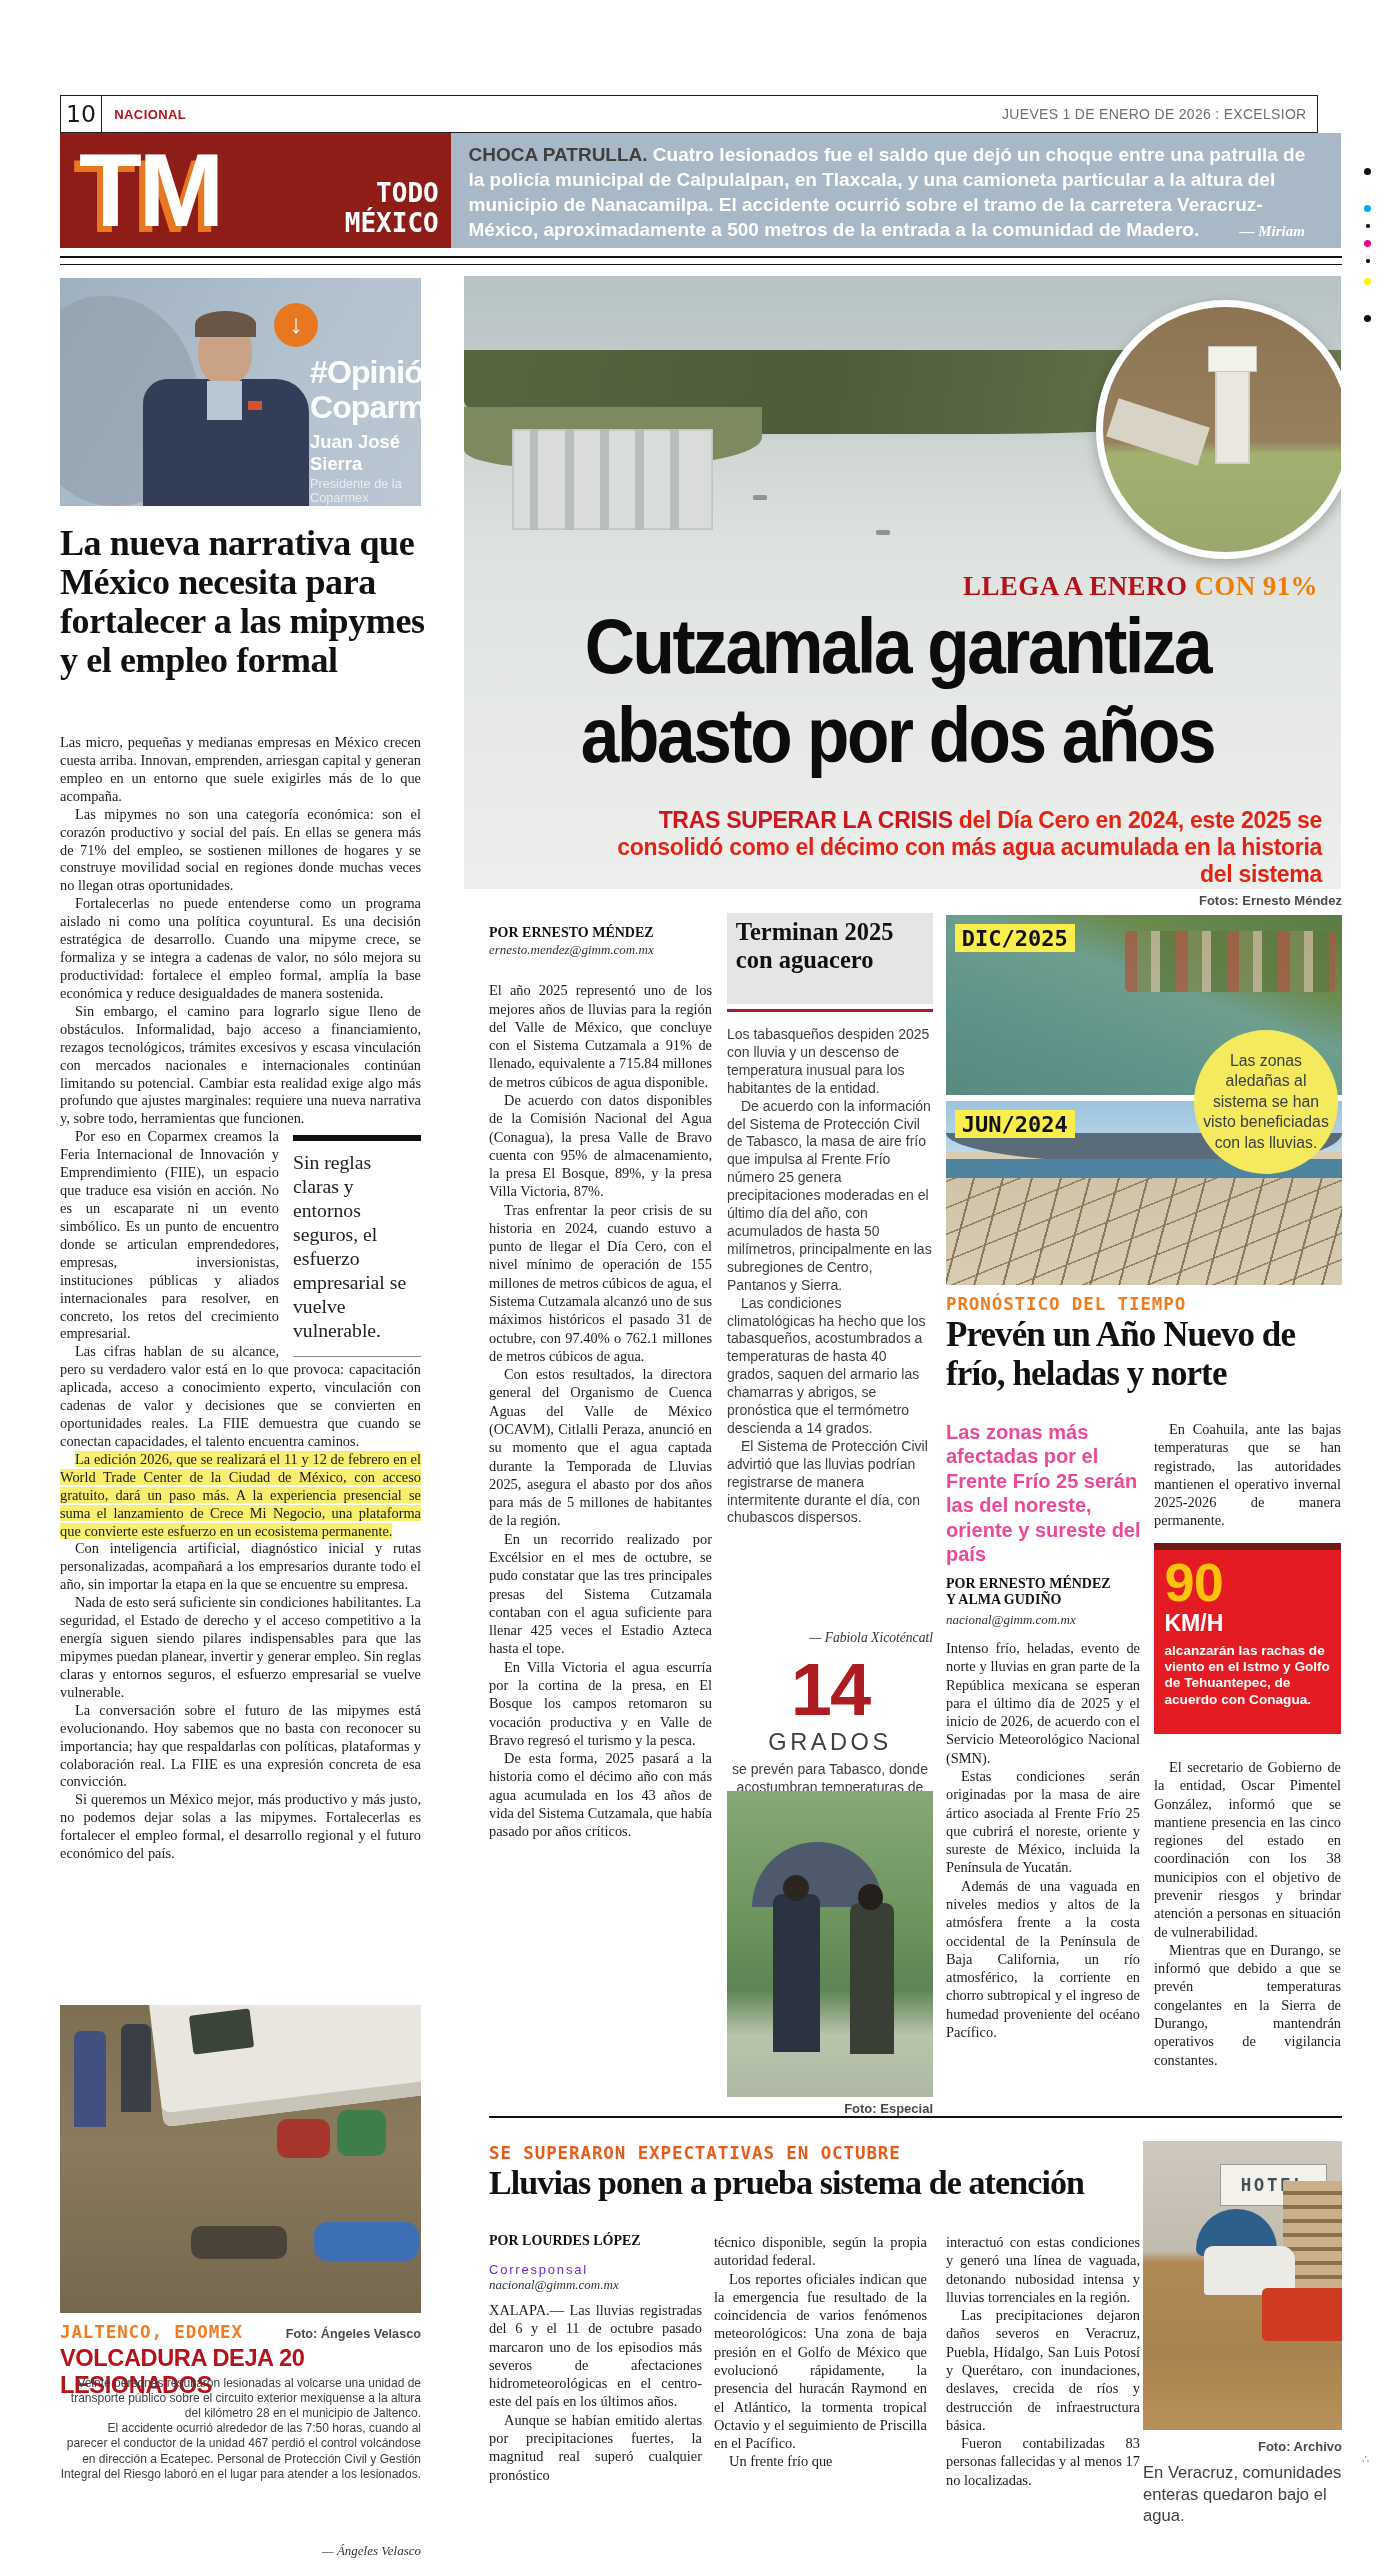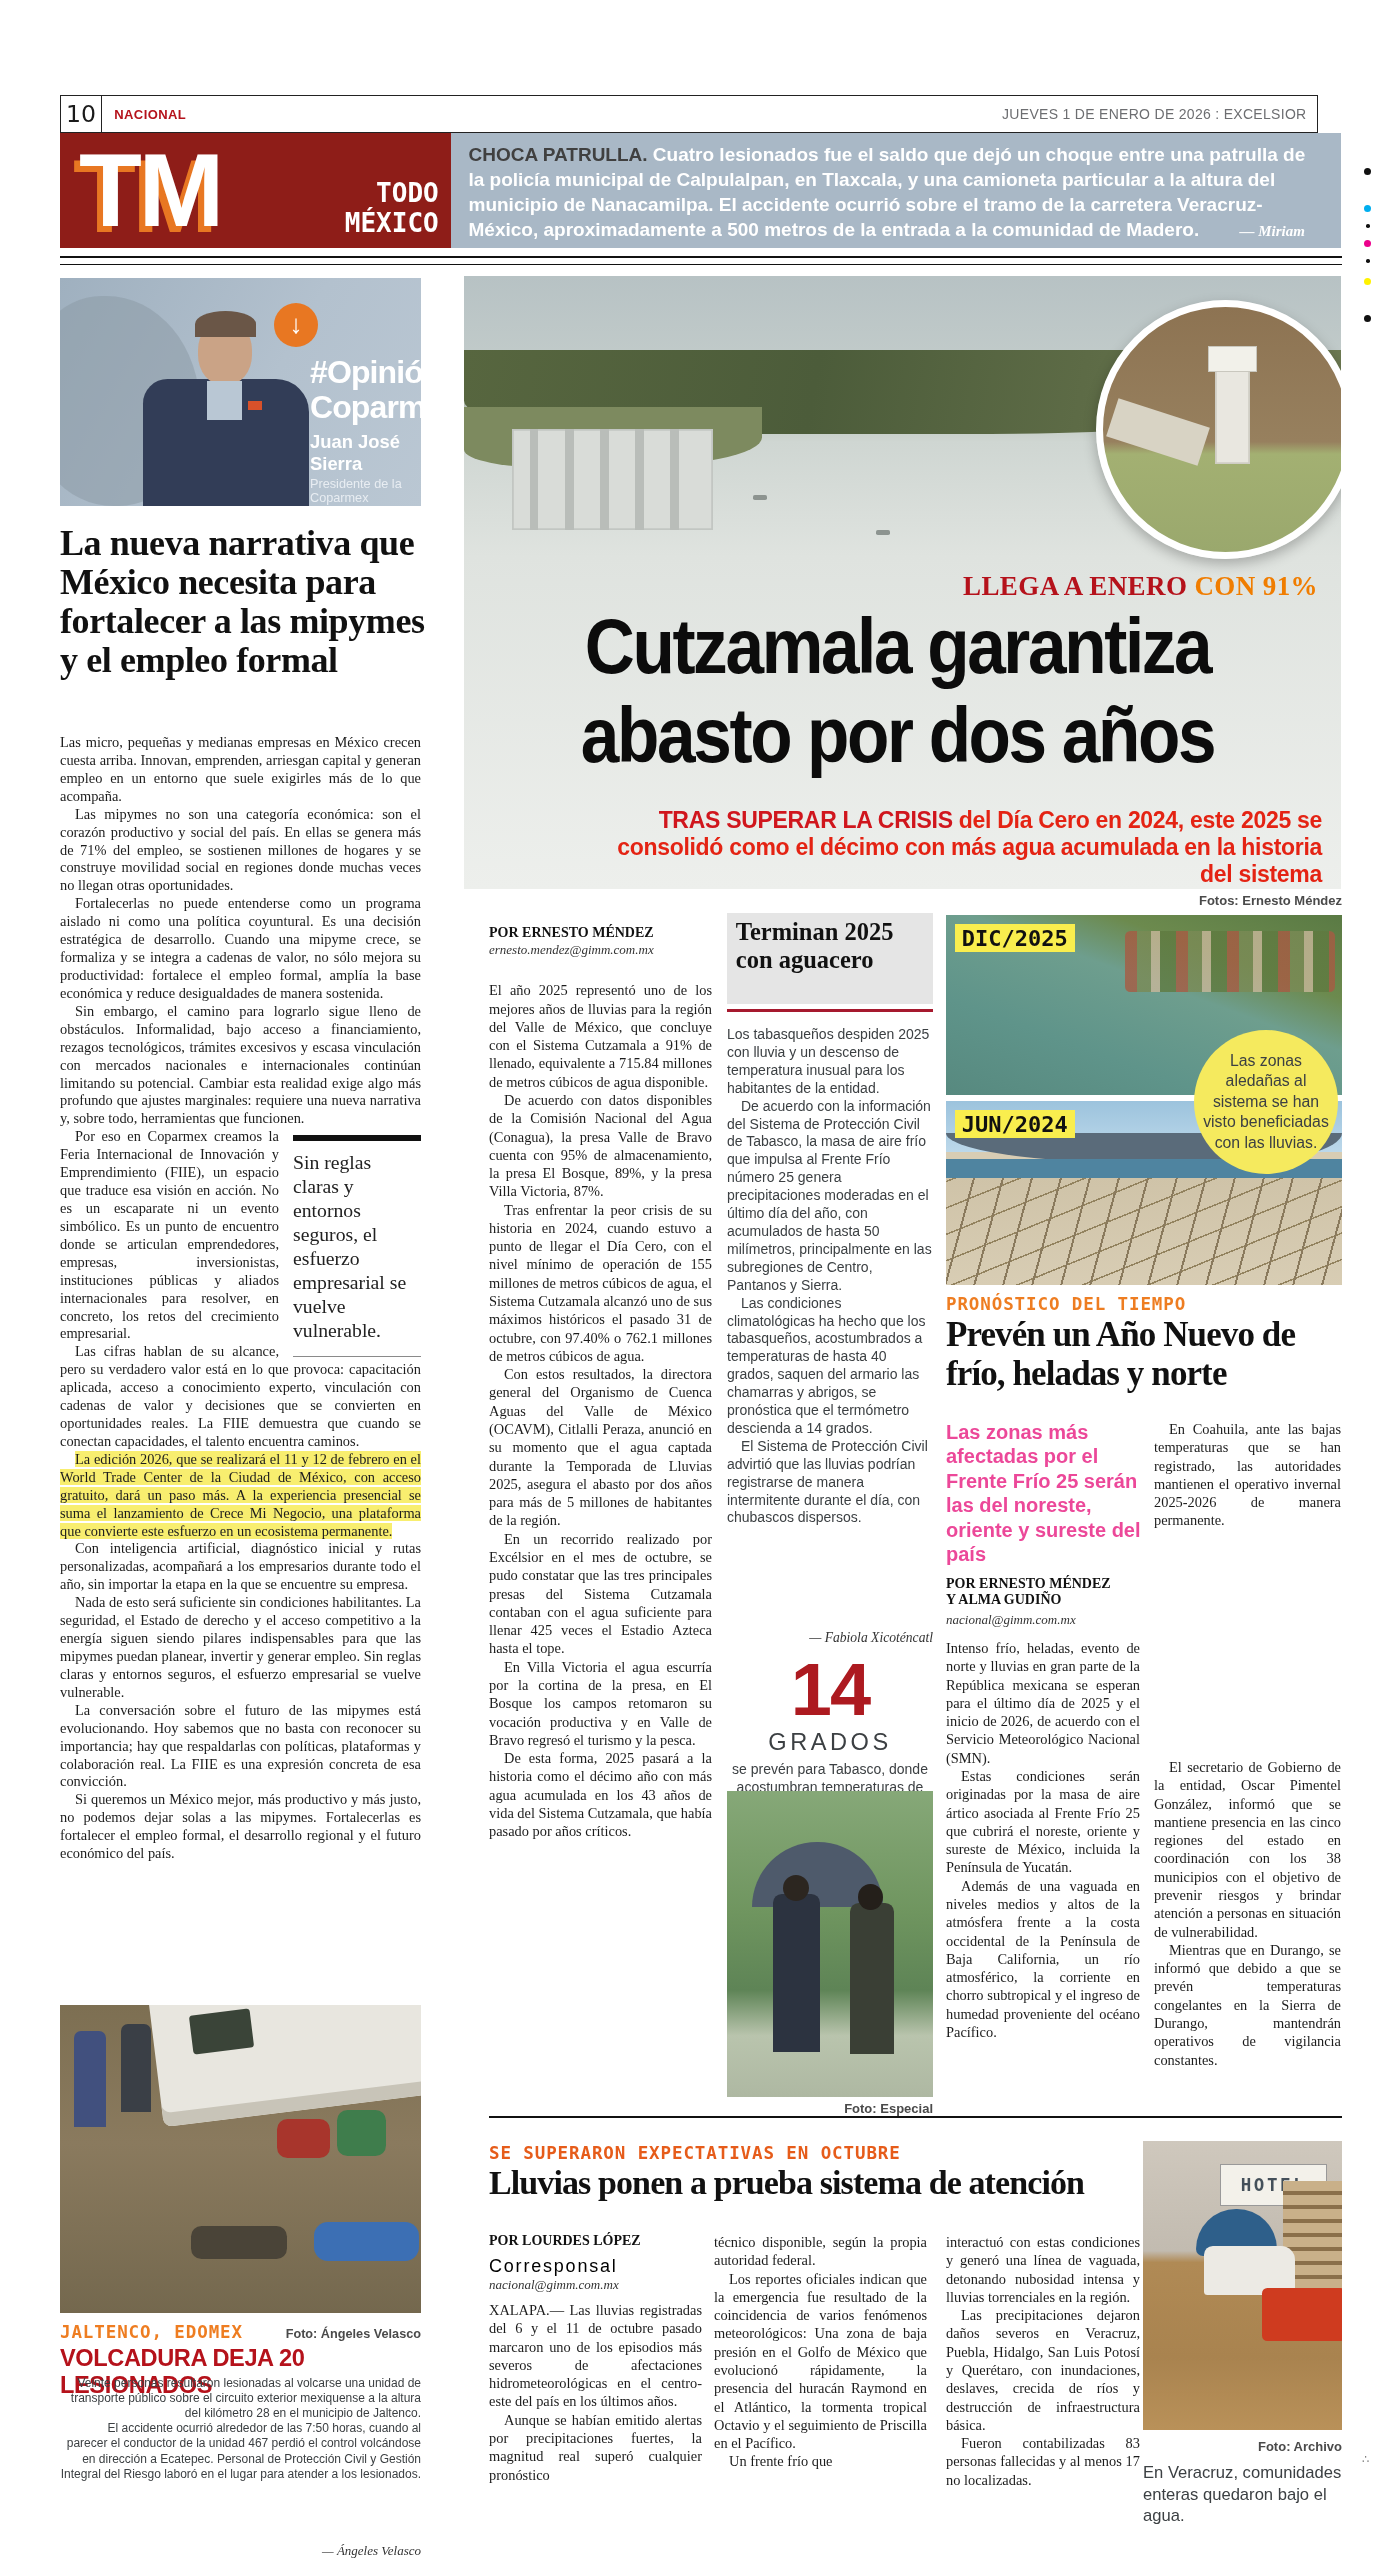--- a/index.html
+++ b/index.html
@@ -157,21 +157,21 @@
   .vol-body{left:60px;top:2376px;width:361px;height:166px;font-size:12px;line-height:1.26;color:#3c4043;text-align:right;overflow:hidden;}
   .vol-body p.ind{text-indent:14px;}
   .vol-by{left:60px;top:2543px;width:361px;text-align:right;font-family:"Liberation Serif",serif;font-style:italic;font-size:13px;color:#333;}
 
   
   .sec-rule{left:489px;top:2116px;width:853px;height:1.8px;background:#111;}
   .llu-kicker{left:489px;top:2143px;font-size:17.5px;color:#e65c1a;}
   .llu-headline{left:489px;top:2164px;width:665px;font-family:"Liberation Serif",serif;font-weight:800;
                 font-size:34px;letter-spacing:-0.9px;color:#111;}
   .llu-by{left:489px;top:2233px;width:210px;}
-  .llu-by .role{font-family:"Liberation Sans",sans-serif;font-size:18px;letter-spacing:1.8px;color:#000000;margin-top:7px;}
+  .llu-by .role{font-family:"Liberation Sans",sans-serif;font-size:13px;letter-spacing:1.8px;color:#6d28d9;margin-top:13px;}
   .llu-col1{left:489px;top:2301px;width:213px;height:229px;}
   .llu-col2{left:714px;top:2233px;width:213px;height:298px;}
   .llu-col3{left:946px;top:2233px;width:194px;height:298px;}
   .flood-photo{left:1143px;top:2141px;width:199px;height:289px;overflow:hidden;background:linear-gradient(#cfc8bd 0,#c2bbb0 38%,#b08a55 42%,#a9834f 75%,#b99159 100%);}
   .flood-sign{position:absolute;left:77px;top:23px;width:105px;height:40px;background:#f3f1ea;border:0.9px solid #999;
               display:flex;align-items:center;justify-content:center;font-family:"DejaVu Sans Mono",monospace;
               font-weight:bold;font-size:17.5px;letter-spacing:2.6px;color:#44505a;}
   .flood-tarp{position:absolute;left:53px;top:68px;width:81px;height:47px;background:#2e5f8a;border-radius:40px 40px 7px 7px;}
   .flood-pickup{position:absolute;left:61px;top:105px;width:91px;height:49px;background:#eceae4;border-radius:8.8px 14px 3.5px 3.5px;}
   .flood-truck{position:absolute;left:140px;top:40px;width:61px;height:158px;
@@ -339,20 +339,25 @@
     <div class="byline-e" style="margin-top:3.5px;">nacional@gimm.com.mx</div>
   </div>
   <div class="abs serif-col wx-col1">
     <p>Intenso frío, heladas, evento de norte y lluvias en gran parte de la República mexicana se esperan para el último día de 2025 y el inicio de 2026, de acuerdo con el Servicio Meteorológico Nacional (SMN).</p>
     <p class="ind">Estas condiciones serán originadas por la masa de aire ártico asociada al Frente Frío 25 que cubrirá el noreste, oriente y sureste de México, incluida la Península de Yucatán.</p>
     <p class="ind">Además de una vaguada en niveles medios y altos de la atmósfera frente a la costa occidental de la Península de Baja California, un río atmosférico, la corriente en chorro subtropical y el ingreso de humedad proveniente del océano Pacífico.</p>
   </div>
   <div class="abs serif-col wx-col2a">
     <p class="ind">En Coahuila, ante las bajas temperaturas que se han registrado, las autoridades mantienen el operativo invernal 2025-2026 de manera permanente.</p>
   </div>
+  <div class="abs stat90">
+    <div class="v">90</div>
+    <div class="u">KM/H</div>
+    <div class="d">alcanzarán las rachas de viento en el Istmo y Golfo de Tehuantepec, de acuerdo con Conagua.</div>
+  </div>
   <div class="abs serif-col wx-col2b">
     <p class="ind">El secretario de Gobierno de la entidad, Oscar Pimentel González, informó que se mantiene presencia en las cinco regiones del estado en coordinación con los 38 municipios con el objetivo de prevenir riesgos y brindar atención a personas en situación de vulnerabilidad.</p>
     <p class="ind">Mientras que en Durango, se informó que debido a que se prevén temperaturas congelantes en la Sierra de Durango, mantendrán operativos de vigilancia constantes.</p>
   </div>
 
   <div class="abs vol-photo">
     <div class="vol-bus"></div>
     <div class="vol-win"></div>
     <div class="vol-fig" style="left:14px;top:26px;width:31.5px;height:96px;background:#41507e;"></div>
     <div class="vol-fig" style="left:61px;top:19px;width:30px;height:88px;background:#3a3f46;"></div>

